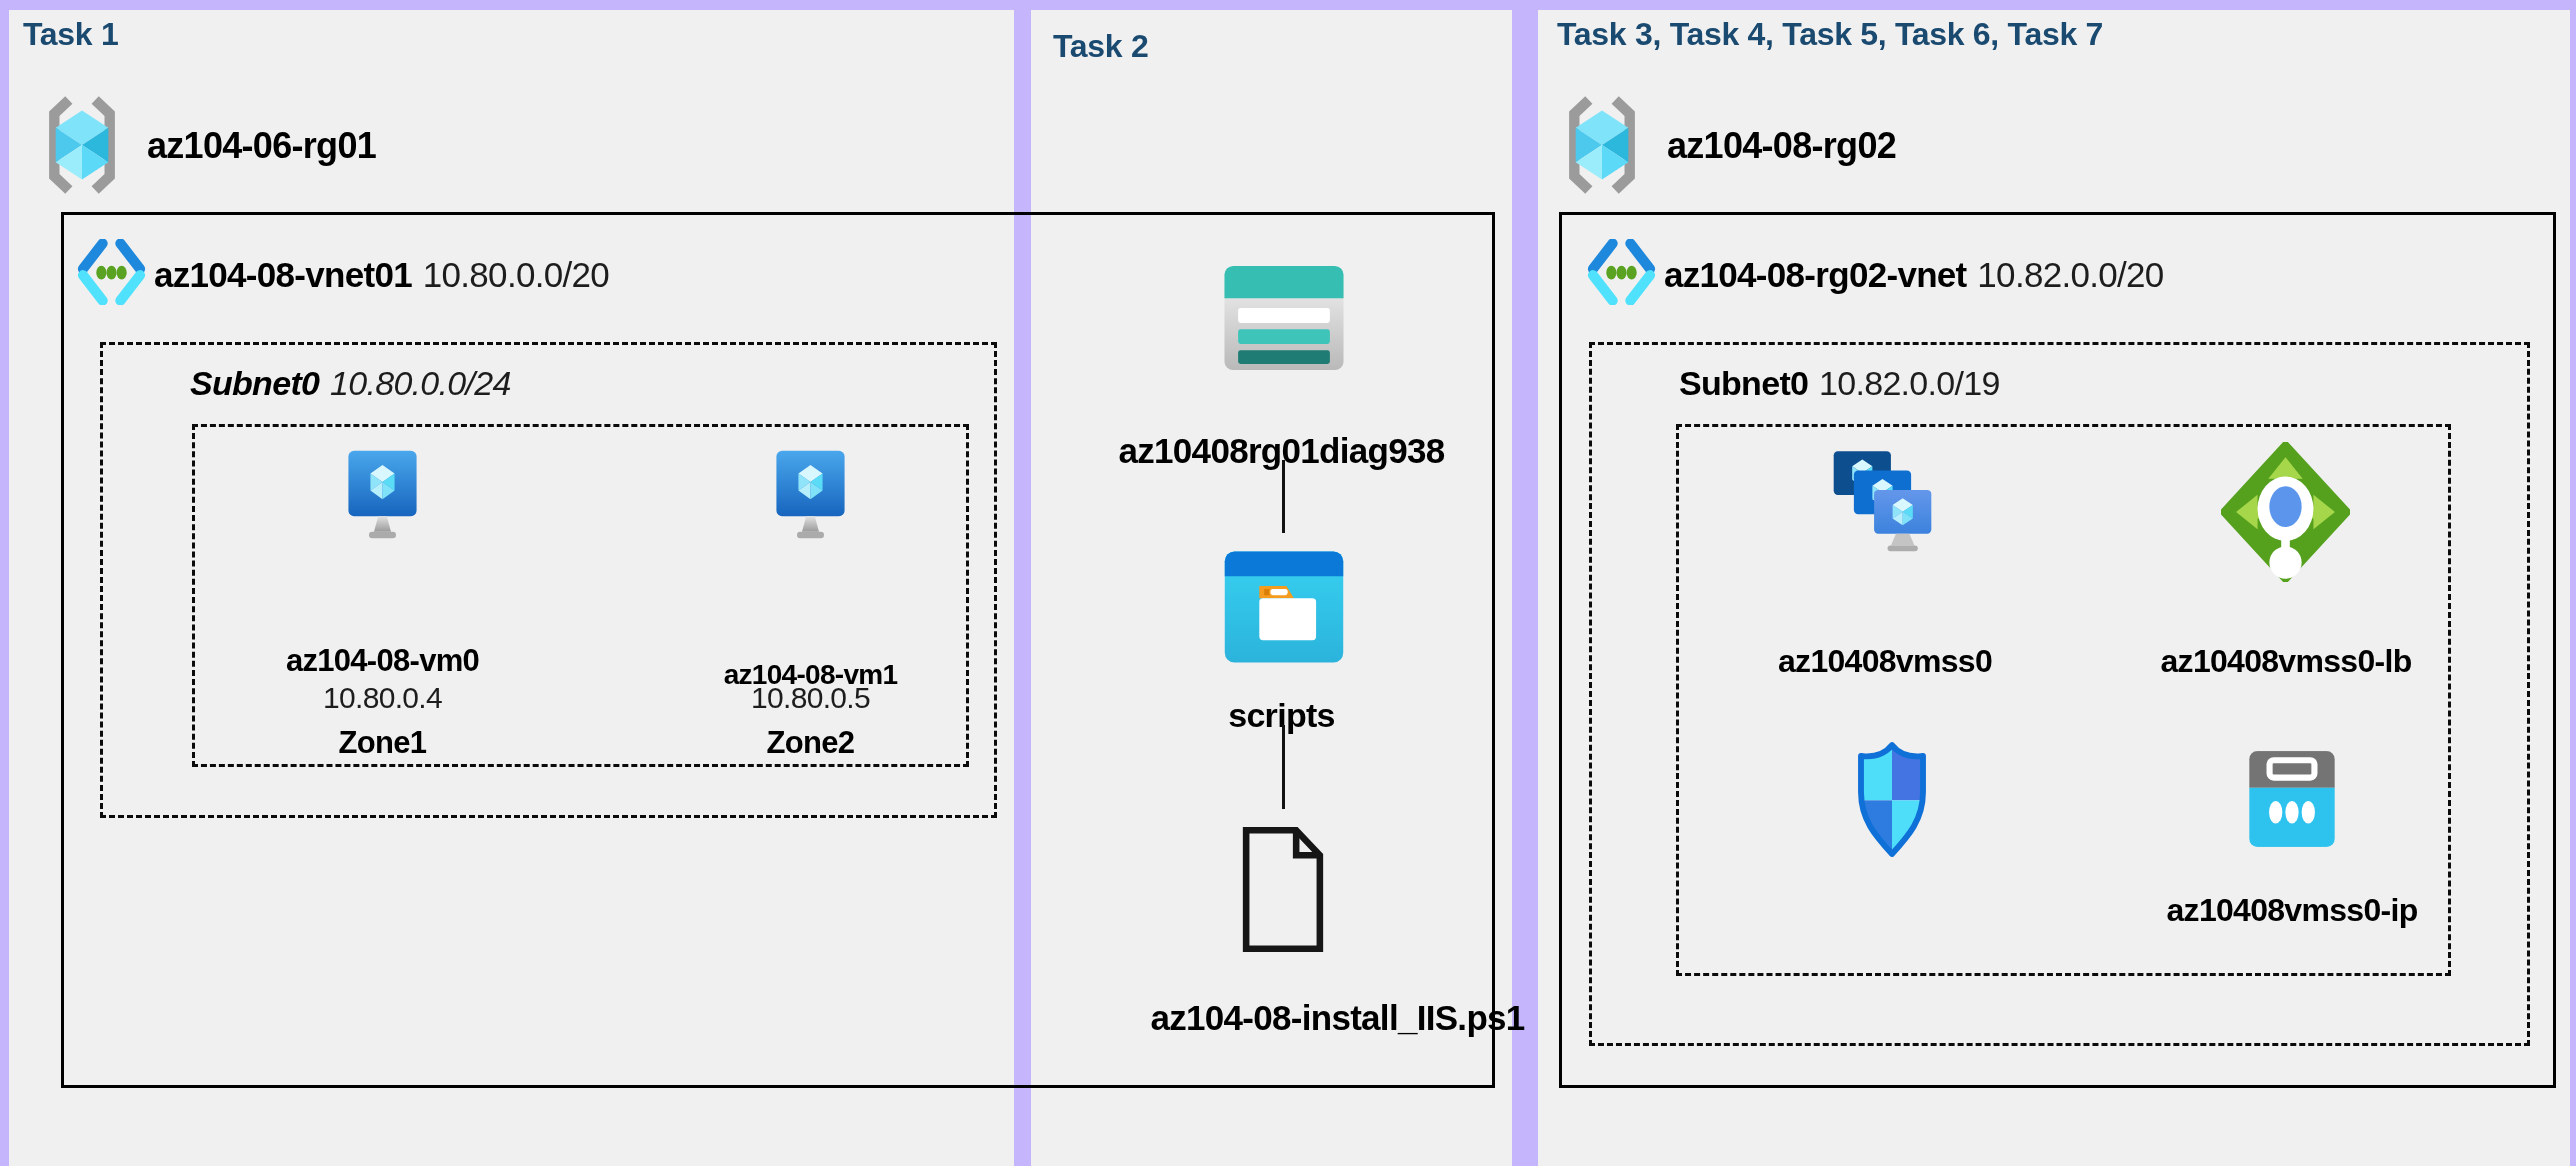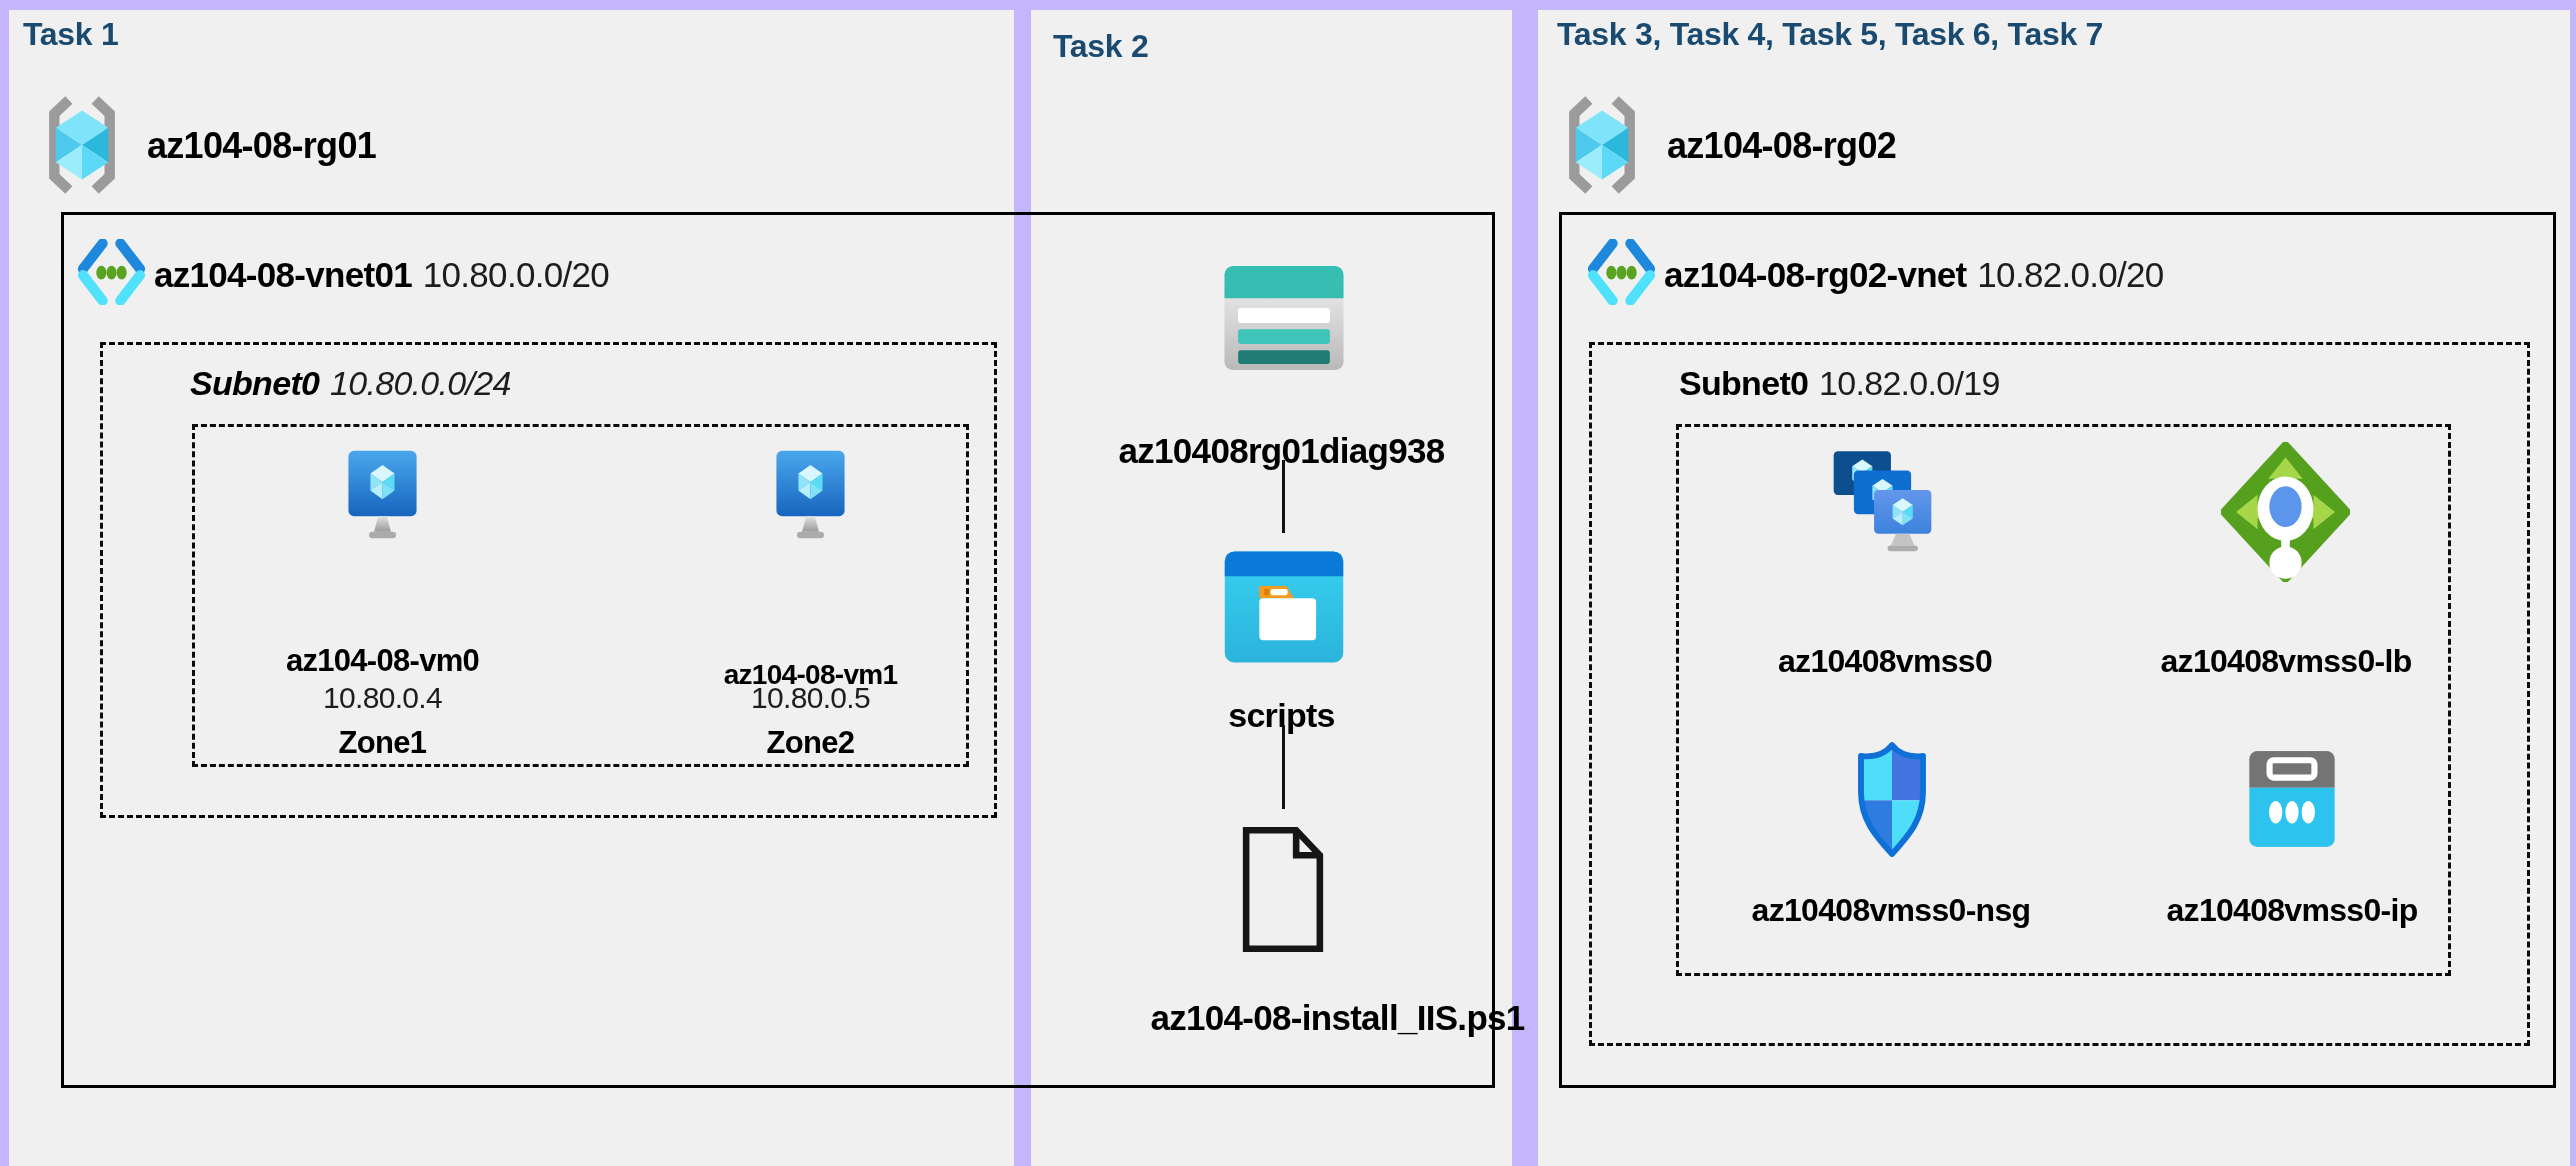--- a/index.html
+++ b/index.html
@@ -32,21 +32,21 @@
 
   <svg class="icon" style="left:37px;top:93px;" width="90" height="104" viewBox="0 0 130 150">
     <polyline points="46,10 25,30 25,120 46,140" fill="none" stroke="#9B9B9B" stroke-width="15"></polyline>
     <polyline points="84,10 105,30 105,120 84,140" fill="none" stroke="#9B9B9B" stroke-width="15"></polyline>
     <polygon points="65,25 103,50 65,75 27,50" fill="#7FE3FA"></polygon>
     <polygon points="27,50 65,75 27,100" fill="#4CC9ED"></polygon>
     <polygon points="103,50 103,100 65,75" fill="#2CB7DC"></polygon>
     <polygon points="27,100 65,125 65,75" fill="#9BEDFC"></polygon>
     <polygon points="65,75 103,100 65,125" fill="#5CD9F6"></polygon>
   </svg>
-  <div class="lbl bold" style="left:147px;top:125px;font-size:36px;">az104-08-rg01</div>
+  <div class="lbl bold" style="left:147px;top:125px;font-size:36px;">az104-06-rg01</div>
 
   <svg class="icon" style="left:1557px;top:93px;" width="90" height="104" viewBox="0 0 130 150">
     <polyline points="46,10 25,30 25,120 46,140" fill="none" stroke="#9B9B9B" stroke-width="15"></polyline>
     <polyline points="84,10 105,30 105,120 84,140" fill="none" stroke="#9B9B9B" stroke-width="15"></polyline>
     <polygon points="65,25 103,50 65,75 27,50" fill="#7FE3FA"></polygon>
     <polygon points="27,50 65,75 27,100" fill="#4CC9ED"></polygon>
     <polygon points="103,50 103,100 65,75" fill="#2CB7DC"></polygon>
     <polygon points="27,100 65,125 65,75" fill="#9BEDFC"></polygon>
     <polygon points="65,75 103,100 65,125" fill="#5CD9F6"></polygon>
   </svg>
@@ -237,21 +237,20 @@
       </clipPath>
     </defs>
     <g clip-path="url(#nsgclip)">
       <rect x="0" y="0" width="50" height="72" fill="#4EDEFA"></rect>
       <rect x="50" y="0" width="50" height="72" fill="#4374E2"></rect>
       <rect x="0" y="72" width="50" height="70" fill="#2E7CE0"></rect>
       <rect x="50" y="72" width="50" height="70" fill="#4EDEFA"></rect>
     </g>
     <path d="M50,6 C43,15 31,20 18,19.5 L13,19 L13,62 C13,95 30,114 50,136 C70,114 87,95 87,62 L87,19 L82,19.5 C69,20 57,15 50,6 Z" fill="none" stroke="#0F70D7" stroke-width="7" stroke-linejoin="round"></path>
   </svg>
-  <div class="lbl bold txtc" style="left:1702px;top:872px;width:378px;font-size:32px;">az10408vmss0-nsg</div>
 
   <svg class="icon" style="left:2245px;top:747px;" width="94" height="104" viewBox="0 0 92 102">
     <defs>
       <clipPath id="ipclip">
           <rect x="4" y="4" width="84" height="94" rx="8"></rect>
         </clipPath>
     </defs>
     <g clip-path="url(#ipclip)">
       <rect x="4" y="4" width="84" height="36" fill="#747474"></rect>
       <rect x="4" y="40" width="84" height="58" fill="#2EC3EE"></rect>

